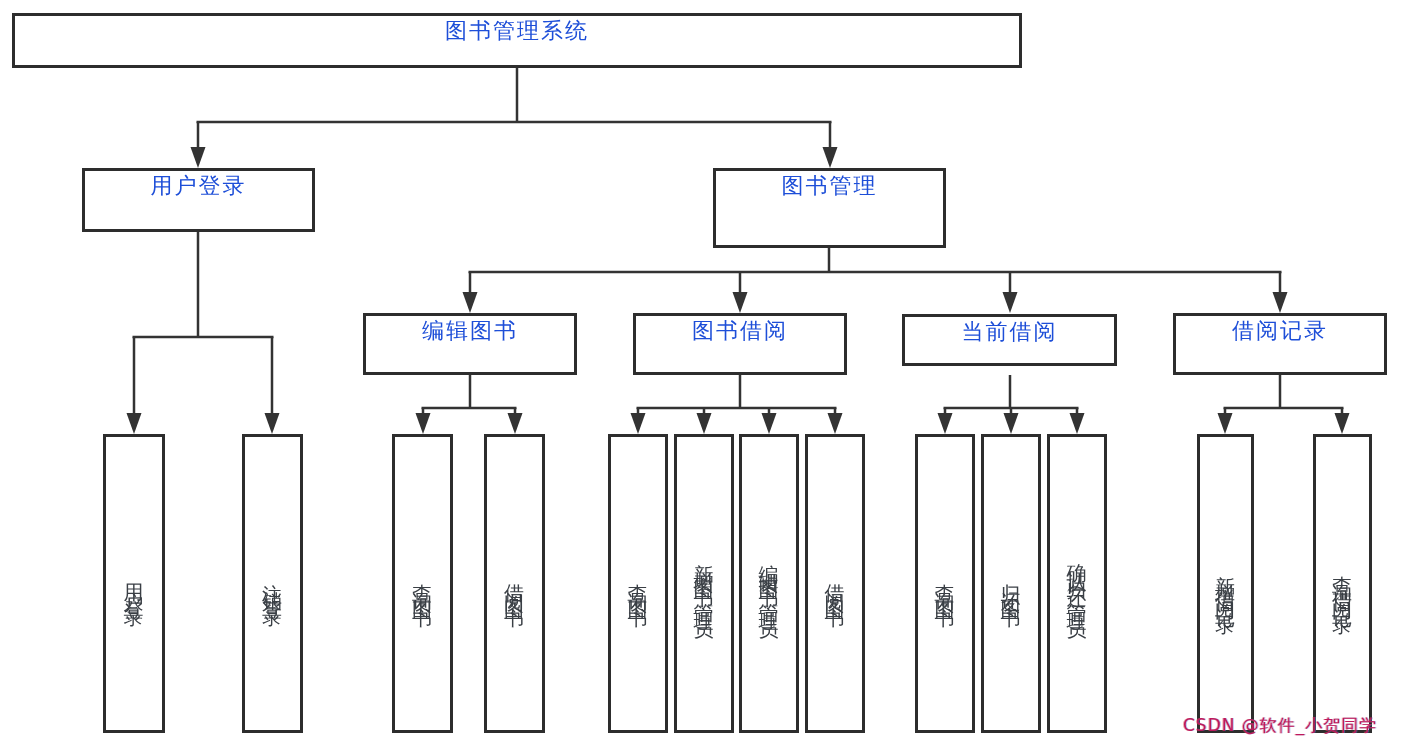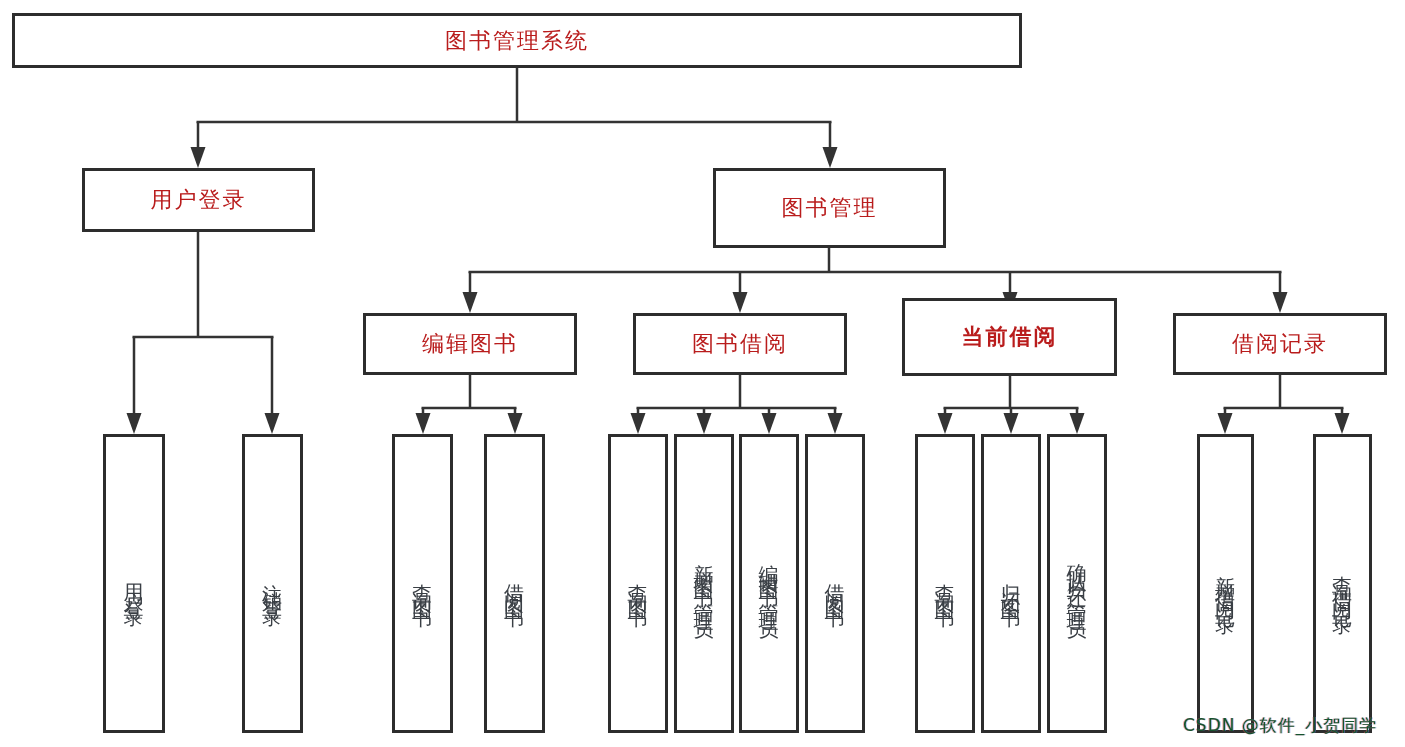--- a/index.html
+++ b/index.html
@@ -9,40 +9,40 @@
     background:#ffffff;
     font-family:"DejaVu Sans",sans-serif;
     overflow:hidden;
   }
   .wires{position:absolute;left:0;top:0;}
   .hbox{
     position:absolute;
     box-sizing:border-box;
     border:3px solid #2d2d2d;
     background:#ffffff;
-    display:flex;align-items:center;justify-content:center;
-    font-size:22px;letter-spacing:2px;color:#b91c1c;
+    display:flex;align-items:flex-start;justify-content:center;
+    font-size:22px;letter-spacing:2px;color:#1d4ed8;
   }
   .vbox{
     position:absolute;
     top:434px;height:299px;
     box-sizing:border-box;
     border:3px solid #2d2d2d;
     background:#ffffff;
     display:flex;align-items:center;justify-content:center;
     writing-mode:vertical-rl;
     text-orientation:mixed;
     font-size:20px;letter-spacing:8px;color:#3a3f45;
     line-height:1;
   }
   .watermark{
     position:absolute;
     left:1183px;top:714px;
     font-size:17px;
-    color:#14532d;
+    color:#be185d;
     letter-spacing:1px;
     text-shadow:-1px 0 0 rgba(225,90,90,.5), 1px 0 0 rgba(95,130,225,.45);
     white-space:nowrap;
   }
 </style>
 </head>
 <body>
 
 <div class="canvas">
 
@@ -111,21 +111,21 @@
   <div class="hbox" style="left:713px;top:168px;width:233px;height:80px;">
     <span>图书管理</span>
   </div>
 
   <div class="hbox" style="left:363px;top:313px;width:214px;height:62px;">
     <span>编辑图书</span>
   </div>
   <div class="hbox" style="left:633px;top:313px;width:214px;height:62px;">
     <span>图书借阅</span>
   </div>
-  <div class="hbox" style="left:902px;top:298px;width:215px;height:78px;font-weight:bold;">
+  <div class="hbox" style="left:902px;top:314px;width:215px;height:52px;">
     <span>当前借阅</span>
   </div>
   <div class="hbox" style="left:1173px;top:313px;width:214px;height:62px;">
     <span>借阅记录</span>
   </div>
 
   <div class="vbox" style="left:103px;width:62px;">
     <span>用户登录</span>
   </div>
   <div class="vbox" style="left:242px;width:61px;">

